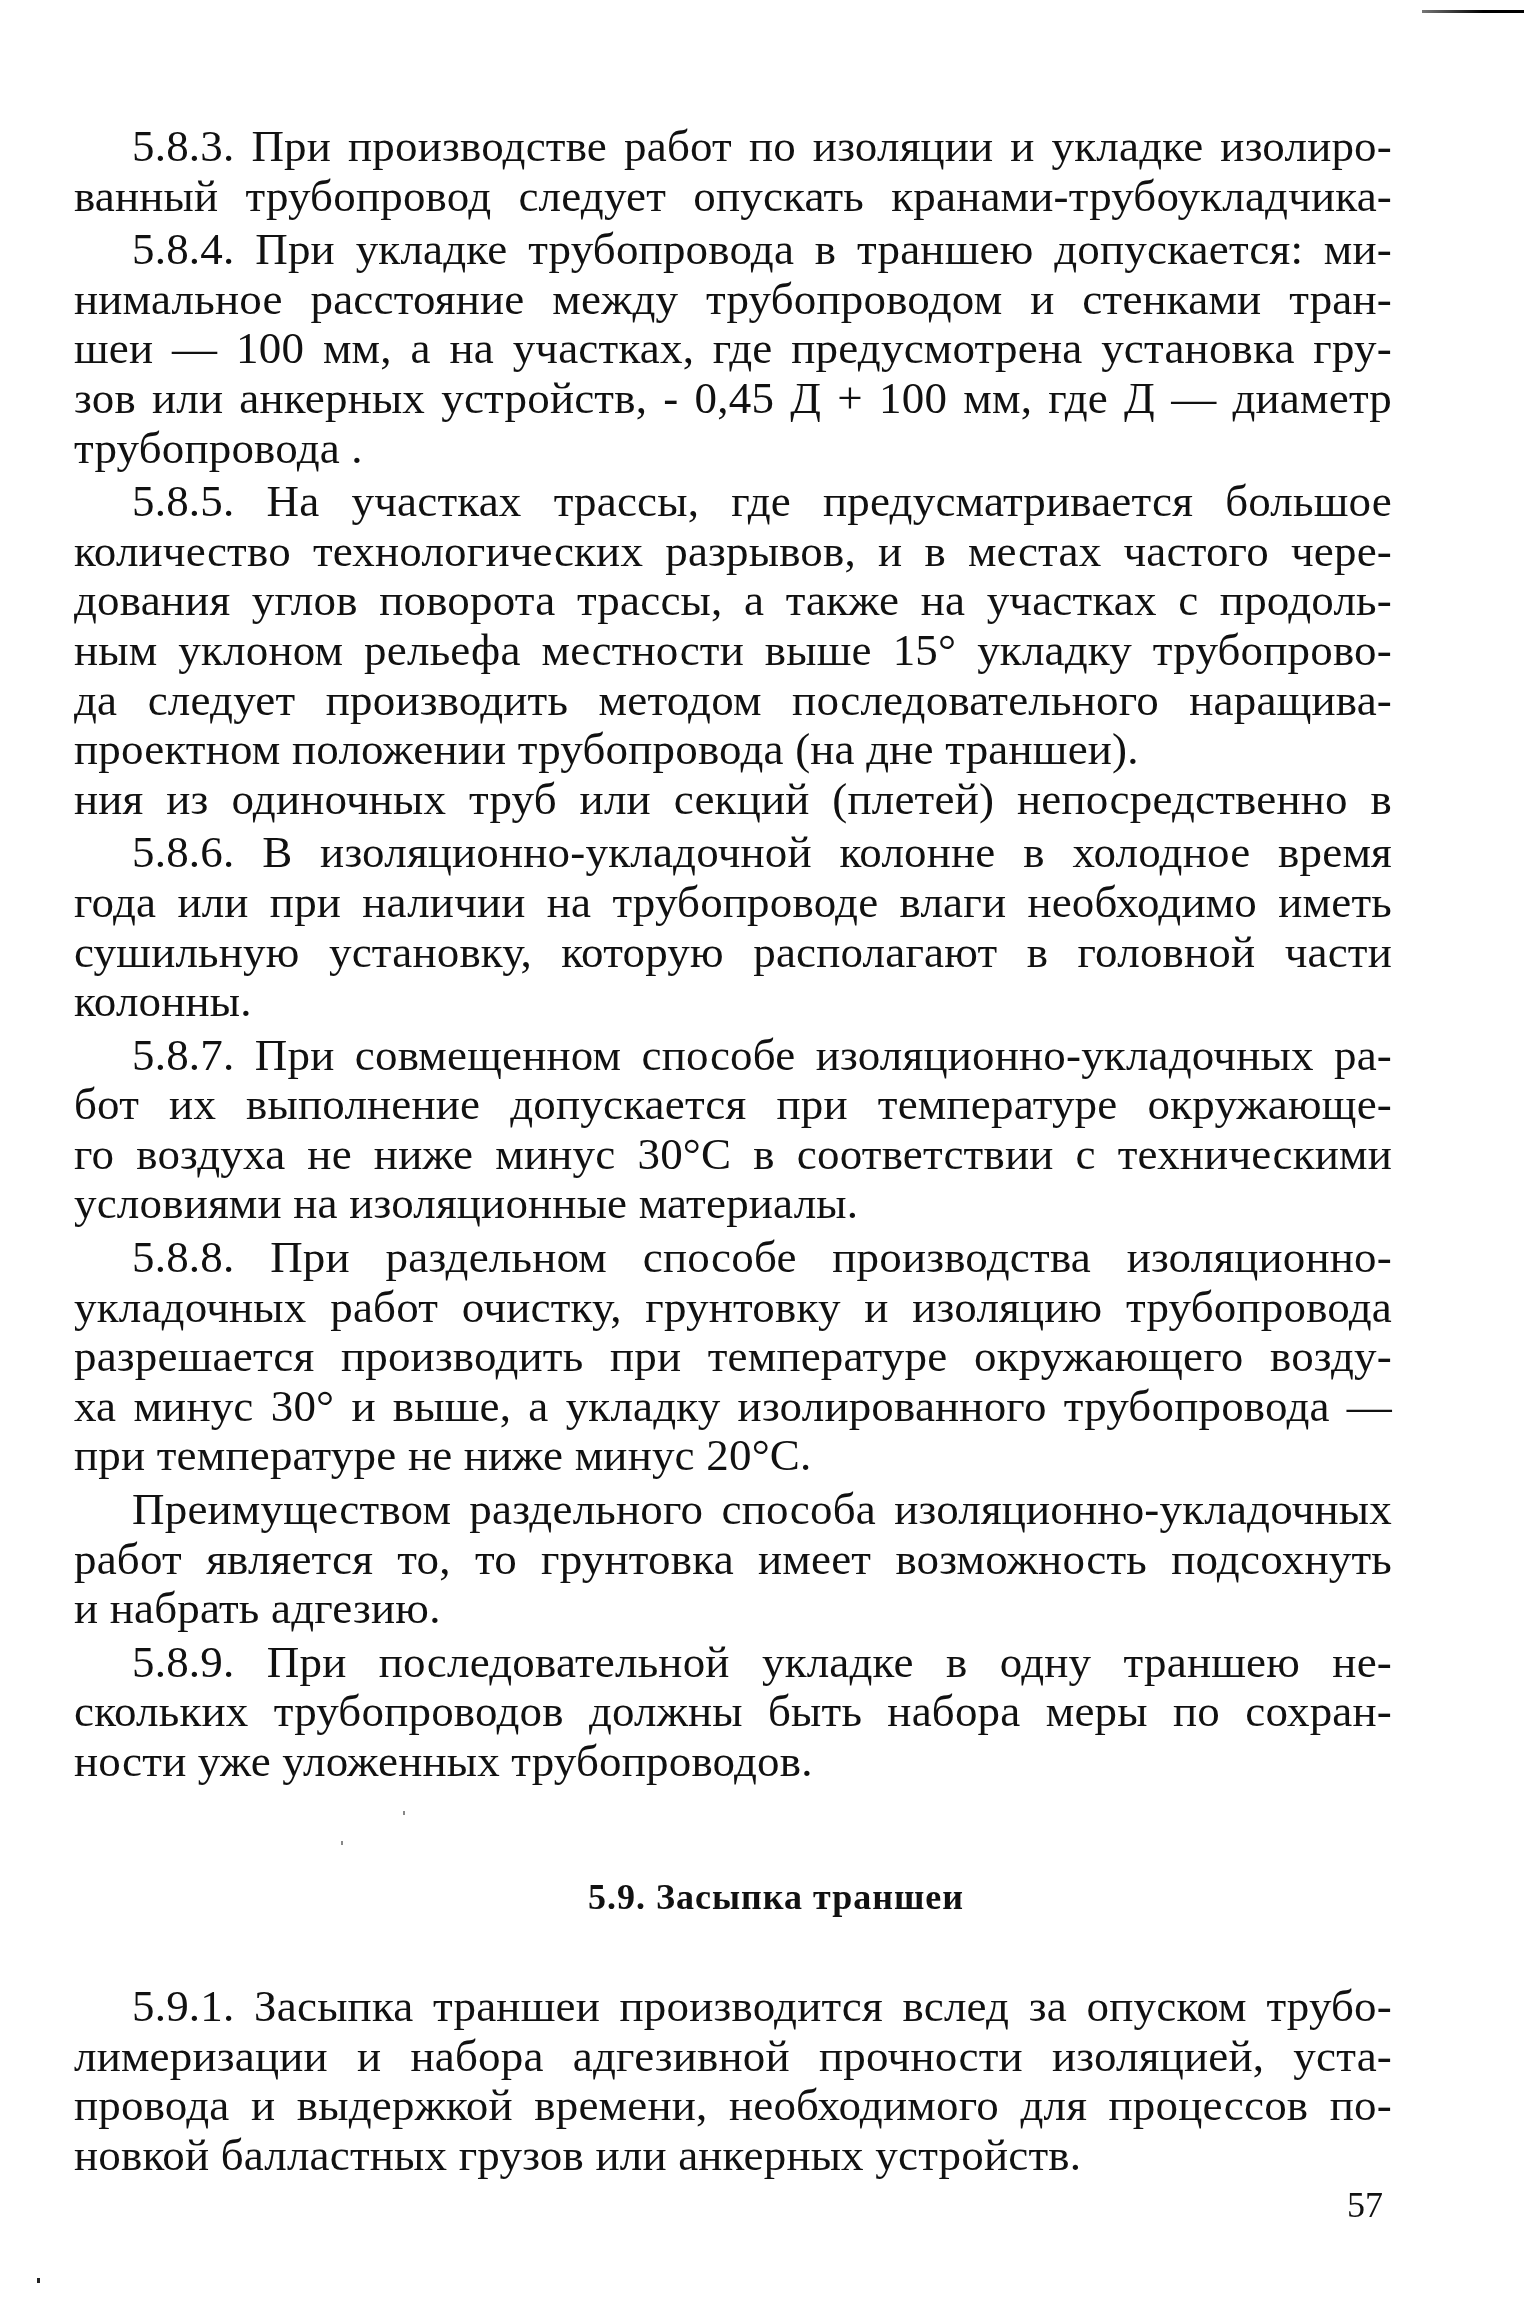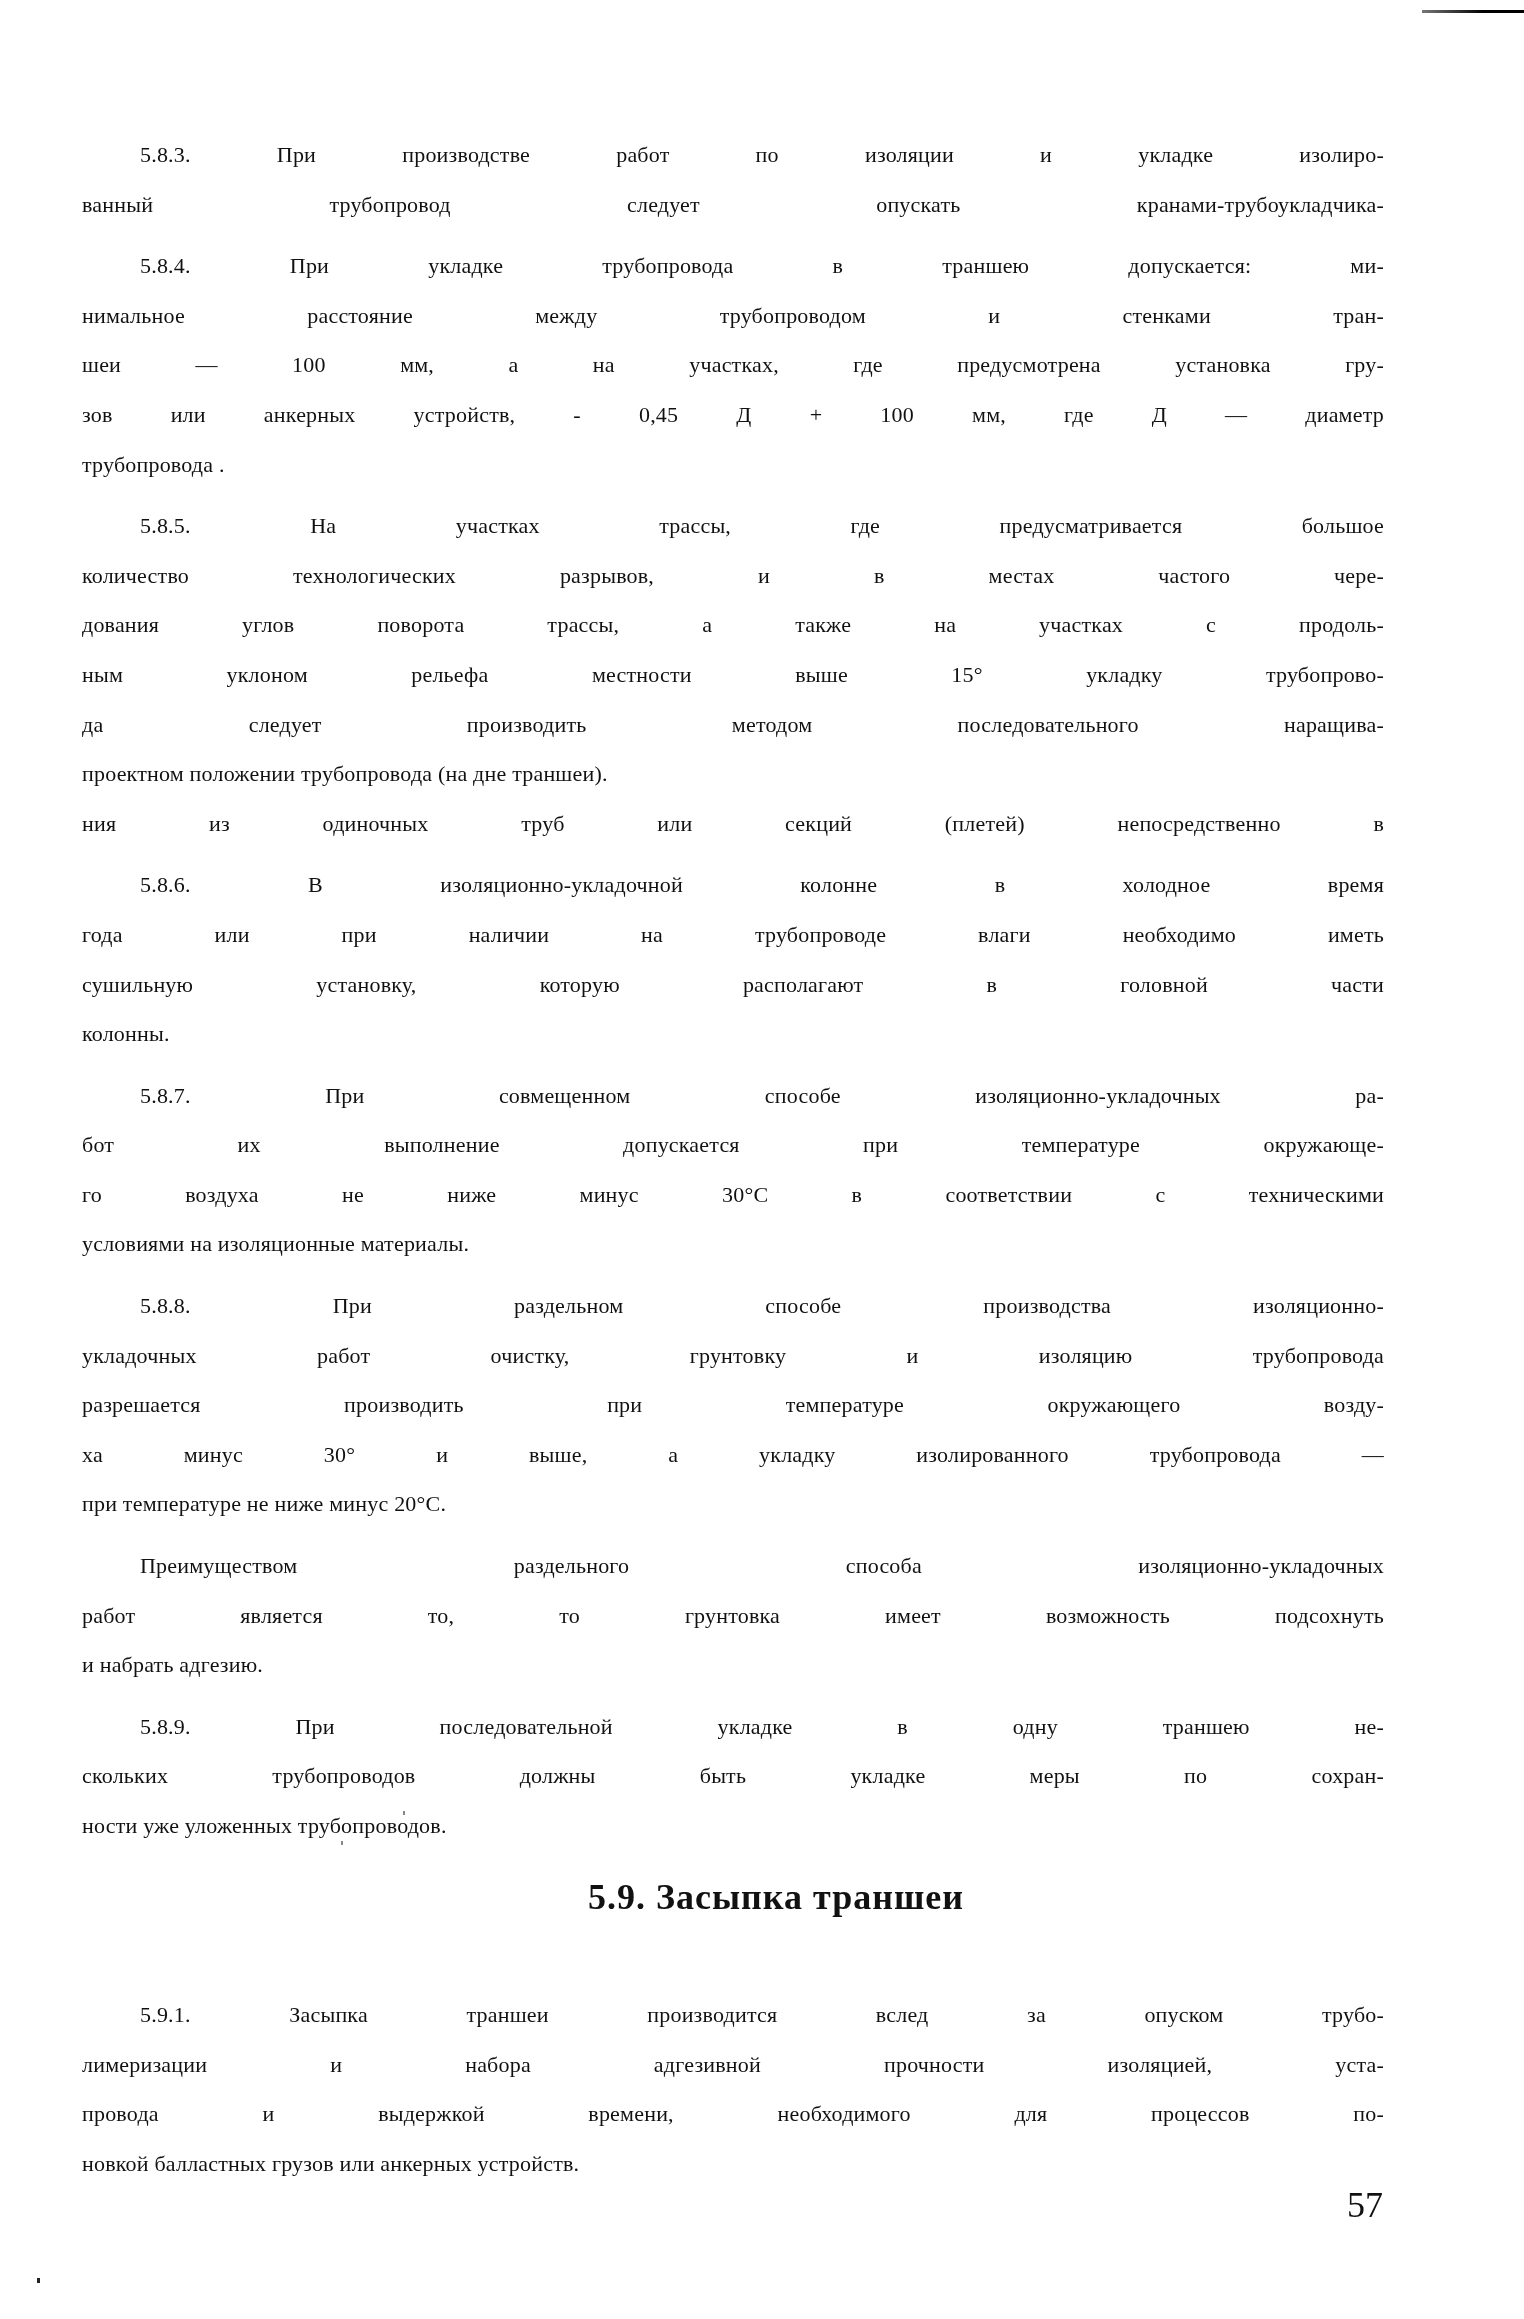--- a/index.html
+++ b/index.html
@@ -9,21 +9,21 @@
       color: #111111;
     }
     .scan-line {
       position: absolute; top: 10px; left: 1422px; width: 102px; height: 3px;
       background: linear-gradient(to right, #777 0%, #000 60%, #000 100%);
     }
     .page {
       position: absolute; left: 70px; top: 118px; width: 1326px;
     }
     .para {
-      margin: 12px; font-size: 22px; line-height: 49.6px;
+      margin: 4px; font-size: 45px; line-height: 49.6px;
       text-align: justify; text-indent: 58px; letter-spacing: 0.2px;
       -webkit-hyphens: manual; hyphens: manual;
     }
     .para .line { display: block; text-align: justify; text-align-last: justify; }
     .para .line.last { text-align-last: left; }
     .para .line.first { text-indent: 58px; }
     .heading {
       position: absolute; left: 14px; width: 1524px; top: 1876px;
       text-align: center; font-weight: bold; font-size: 36px; letter-spacing: 1px;
     }
@@ -86,21 +86,21 @@
   </p>
 
   <p class="para" style="text-indent:0">
     <span class="line first">Преимуществом раздельного способа изоляционно-укладочных</span>
     <span class="line">работ является то, то грунтовка имеет возможность подсохнуть</span>
     <span class="line last">и набрать адгезию.</span>
   </p>
 
   <p class="para" style="text-indent:0">
     <span class="line first">5.8.9. При последовательной укладке в одну траншею не-</span>
-    <span class="line">скольких трубопроводов должны быть укладке меры по сохран-</span>
+    <span class="line">скольких трубопроводов должны быть набора меры по сохран-</span>
     <span class="line last">ности уже уложенных трубопроводов.</span>
   </p>
 </div>
 
 <div class="heading">5.9. Засыпка траншеи</div>
 
 <div class="section2">
   <p class="para" style="text-indent:0">
     <span class="line first">5.9.1. Засыпка траншеи производится вслед за опуском трубо-</span>
     <span class="line">лимеризации и набора адгезивной прочности изоляцией, уста-</span>

